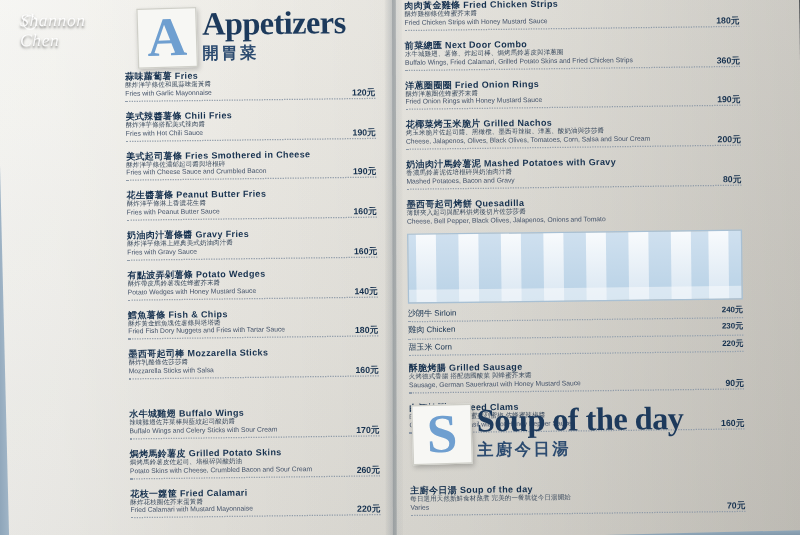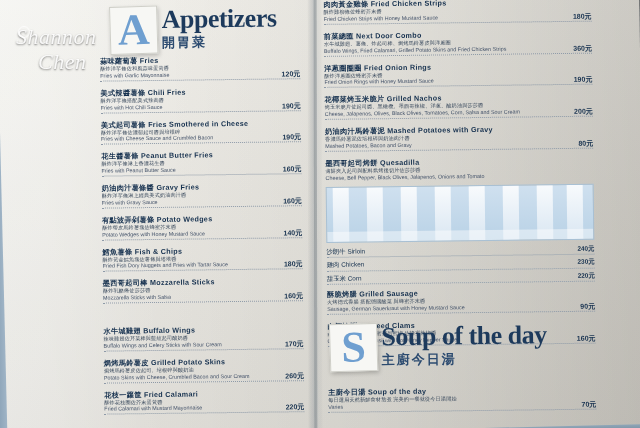--- a/index.html
+++ b/index.html
@@ -208,30 +208,30 @@
   }
   .sub-item .price {
     bottom: 1px;
     font-size: 6.4px;
   }
 
   
   .watermark {
     position: absolute;
     left: 16px;
-    top: 24px;
+    top: 10px;
     color: rgba(255,255,255,0.92);
     font-family: "Liberation Serif", serif;
     font-style: italic;
-    font-size: 22px;
+    font-size: 14px;
     line-height: 1.15;
     text-shadow: 0 1px 2px rgba(0,0,0,0.5);
     letter-spacing: 0.5px;
   }
-  .watermark .l2 { margin-left: 22px; }
+  .watermark .l2 { }
   .wm-dots {
     position: absolute;
     left: 2px;
     top: 2px;
     width: 10px; height: 10px;
     border-radius: 50%;
     border: 1px solid rgba(255,255,255,0.75);
   }
 </style>
 </head>

